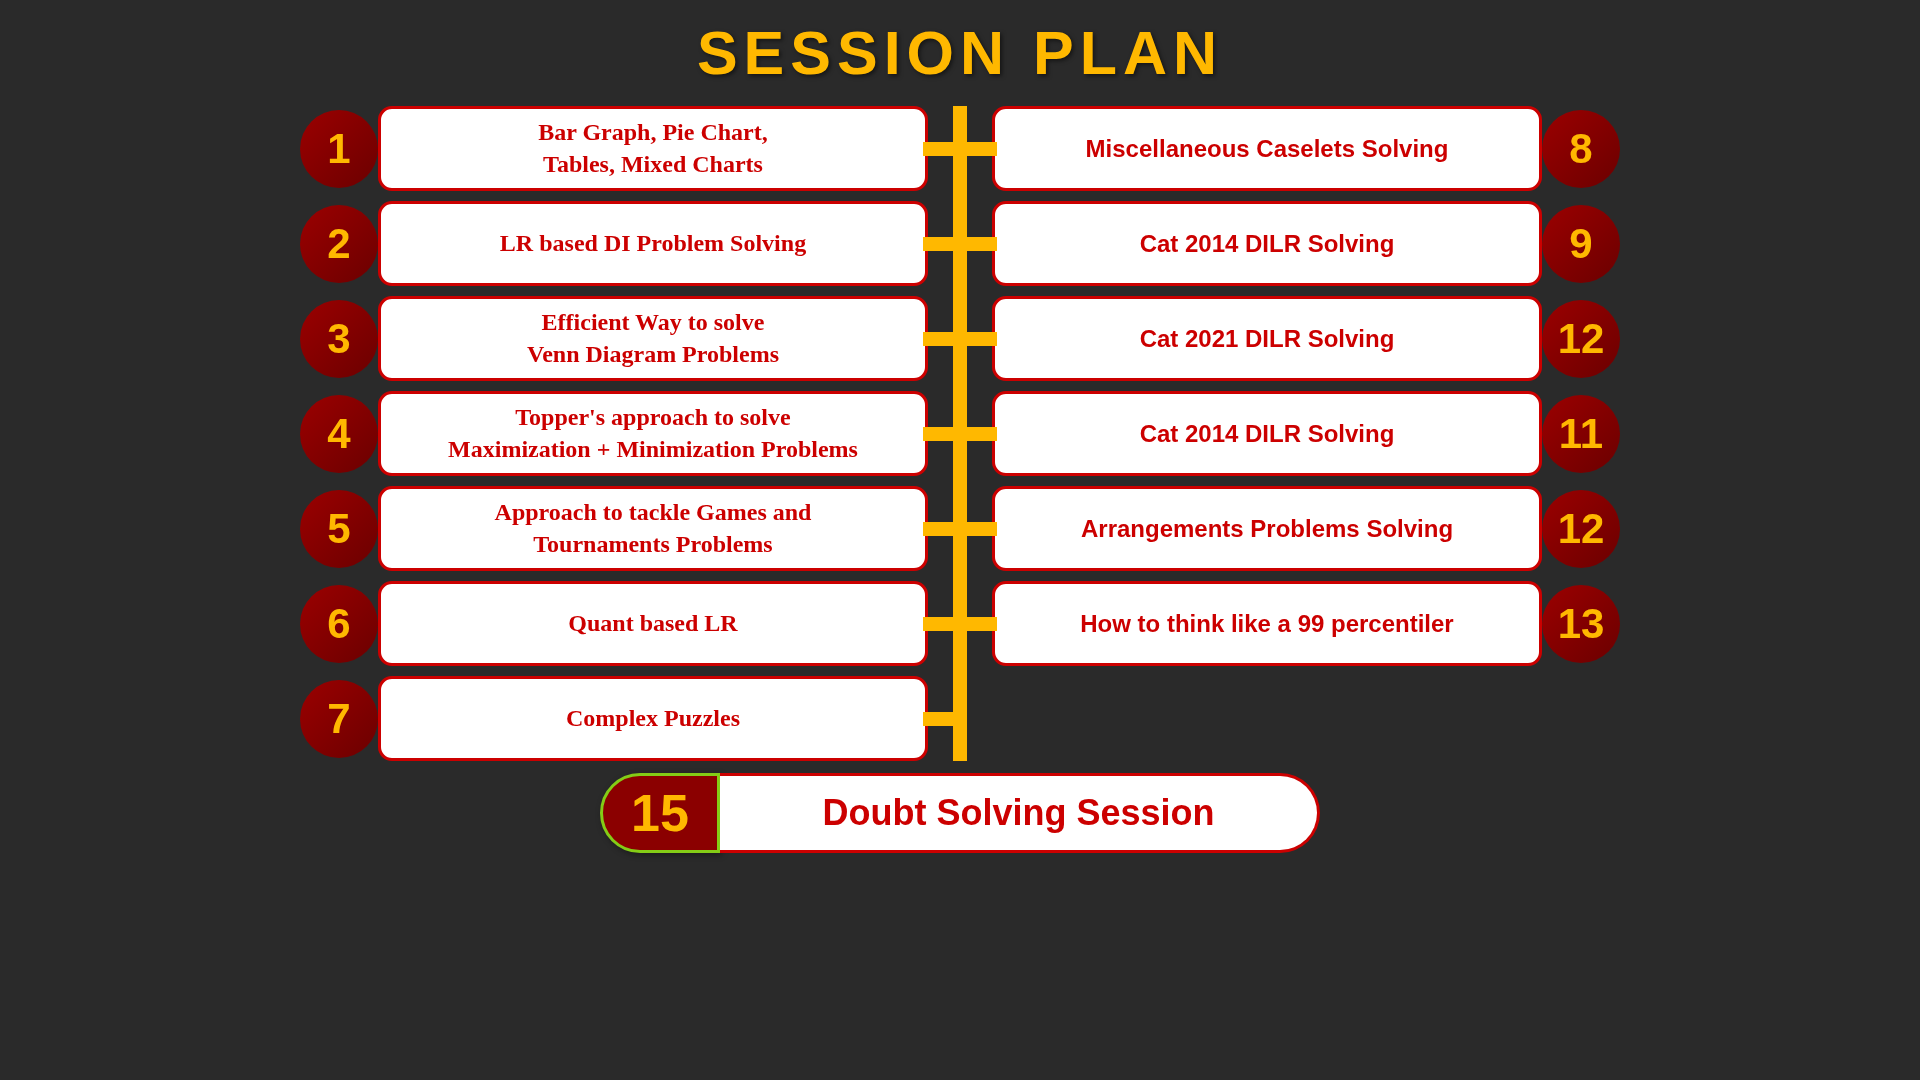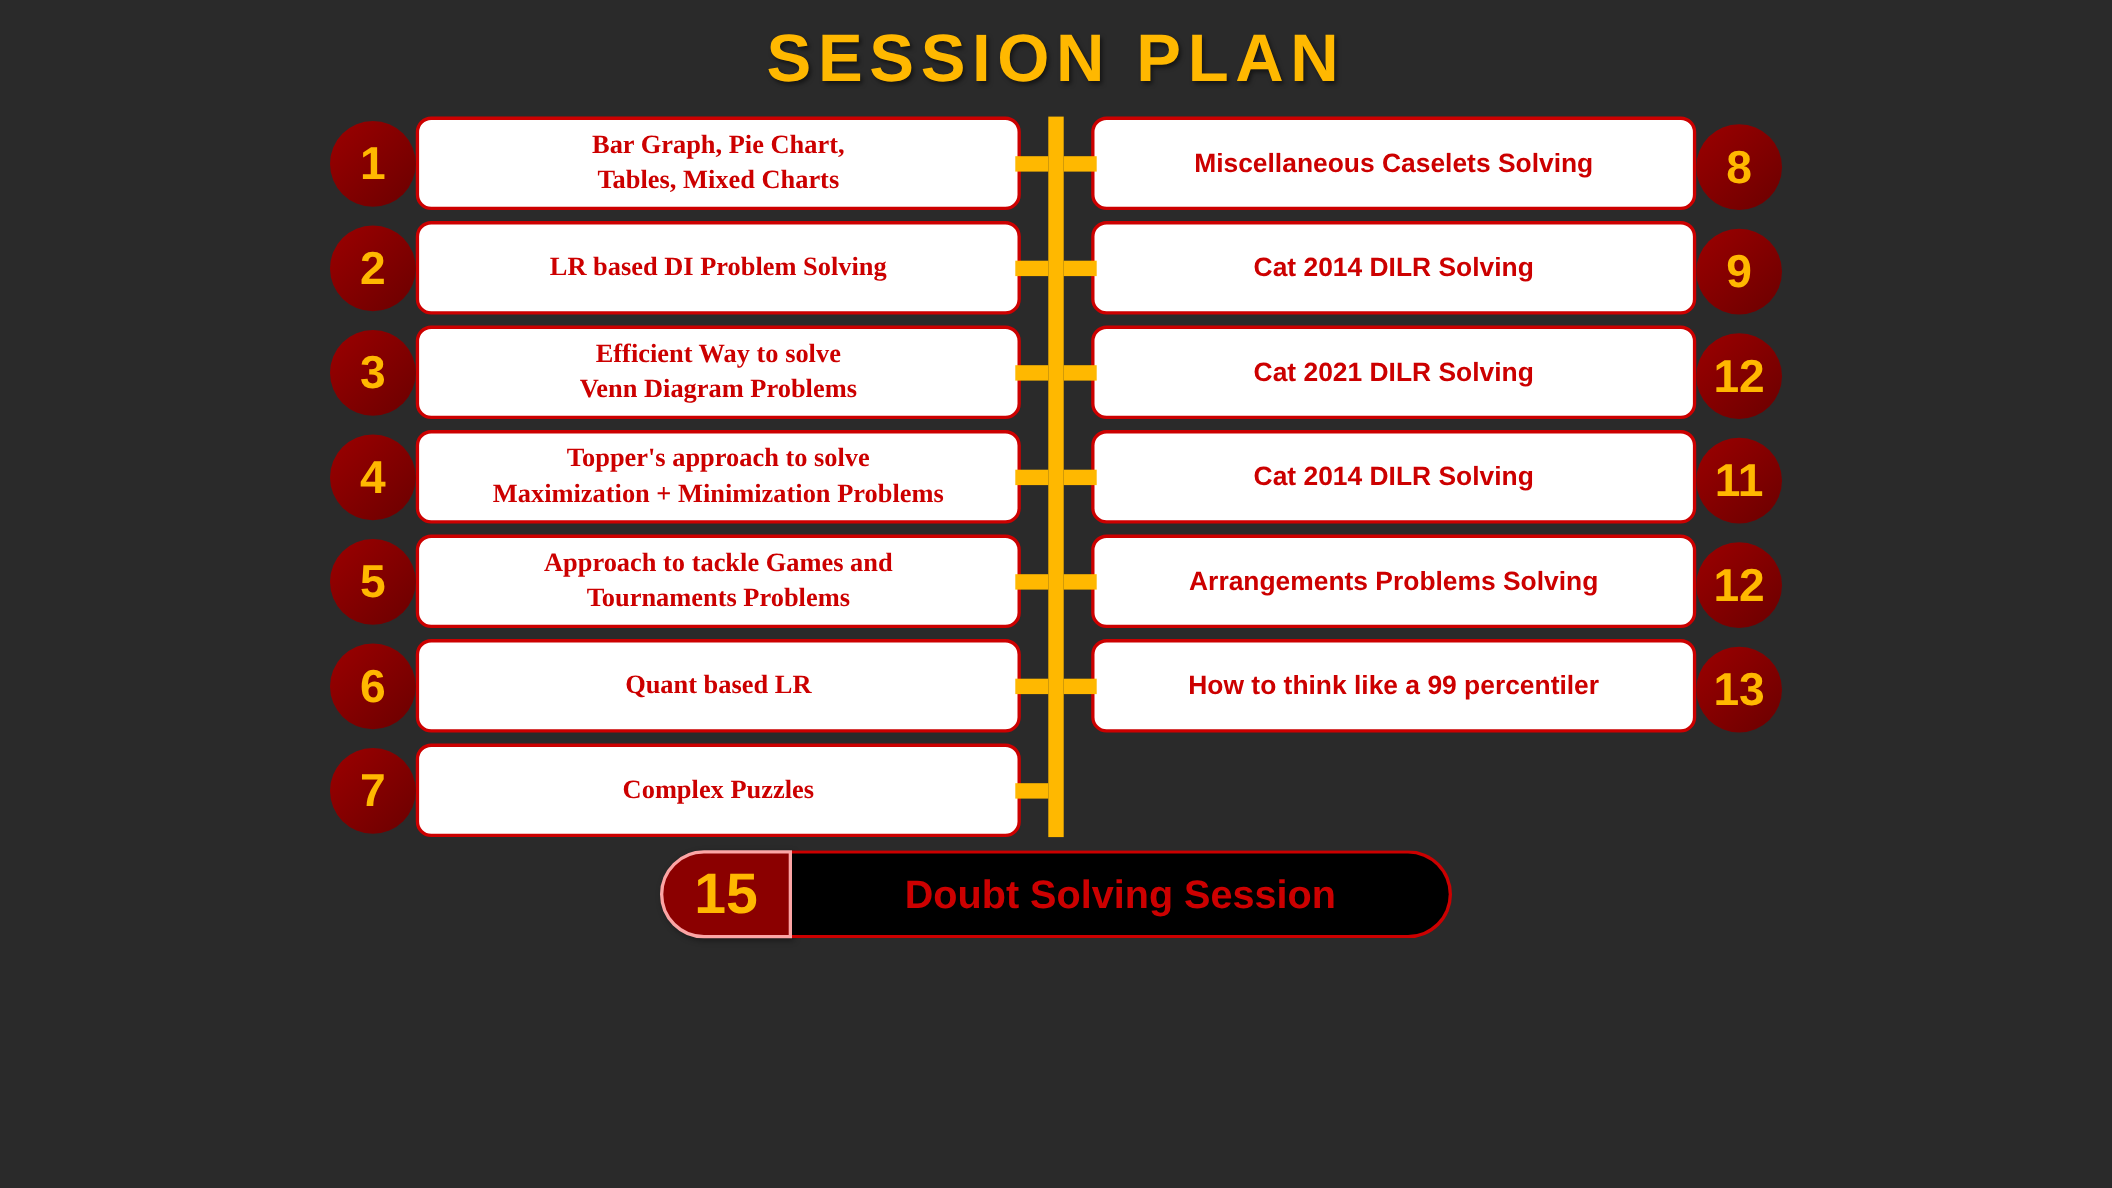--- a/index.html
+++ b/index.html
@@ -38,27 +38,27 @@
       width: 120px;
       height: 80px;
       background: #8B0000;
       border-radius: 40px 0 0 40px;
       display: flex;
       align-items: center;
       justify-content: center;
       color: #FFB800;
       font-size: 52px;
       font-weight: 900;
-      border: 3px solid #fca5a5;
+      border: 3px solid #84cc16;
       box-shadow: 2px 2px 6px rgba(0,0,0,0.4);
       z-index: 2;
     }
 
     .bottom-content {
-      background: #000000;
+      background: #ffffff;
       border-radius: 0 40px 40px 0;
       border: 3px solid #cc0000;
       border-left: none;
       display: flex;
       align-items: center;
       justify-content: center;
       text-align: center;
       padding: 10px 40px;
       color: #cc0000;
       font-size: 36px;
@@ -96,21 +96,20 @@
     }
 
     .cell.left {
       justify-content: flex-end;
       padding-right: 24px;
     }
 
     .cell.right {
       justify-content: flex-start;
       padding-left: 24px;
-      align-items: flex-end;
     }
 
     .cell.left .num {
       order: 1;
       margin-left: 10px;
     }
 
     .cell.left .box {
       order: 2;
       font-family: Liberation Serif, serif;

